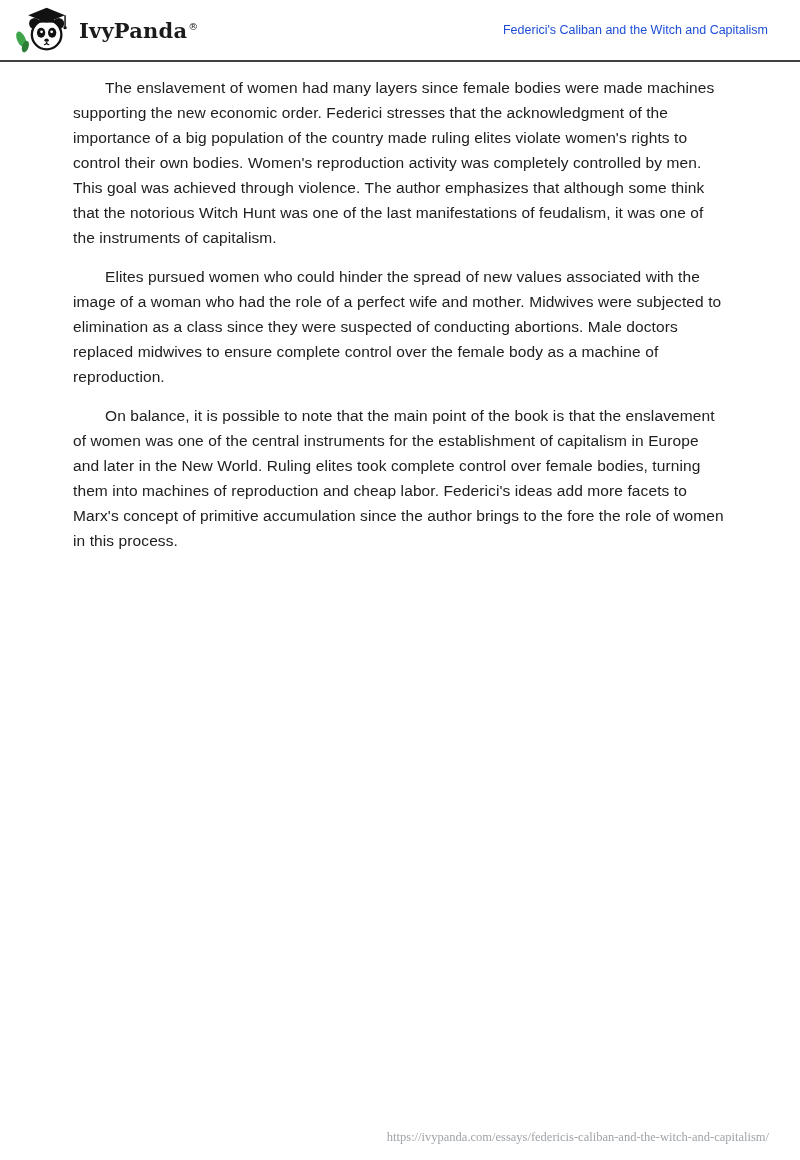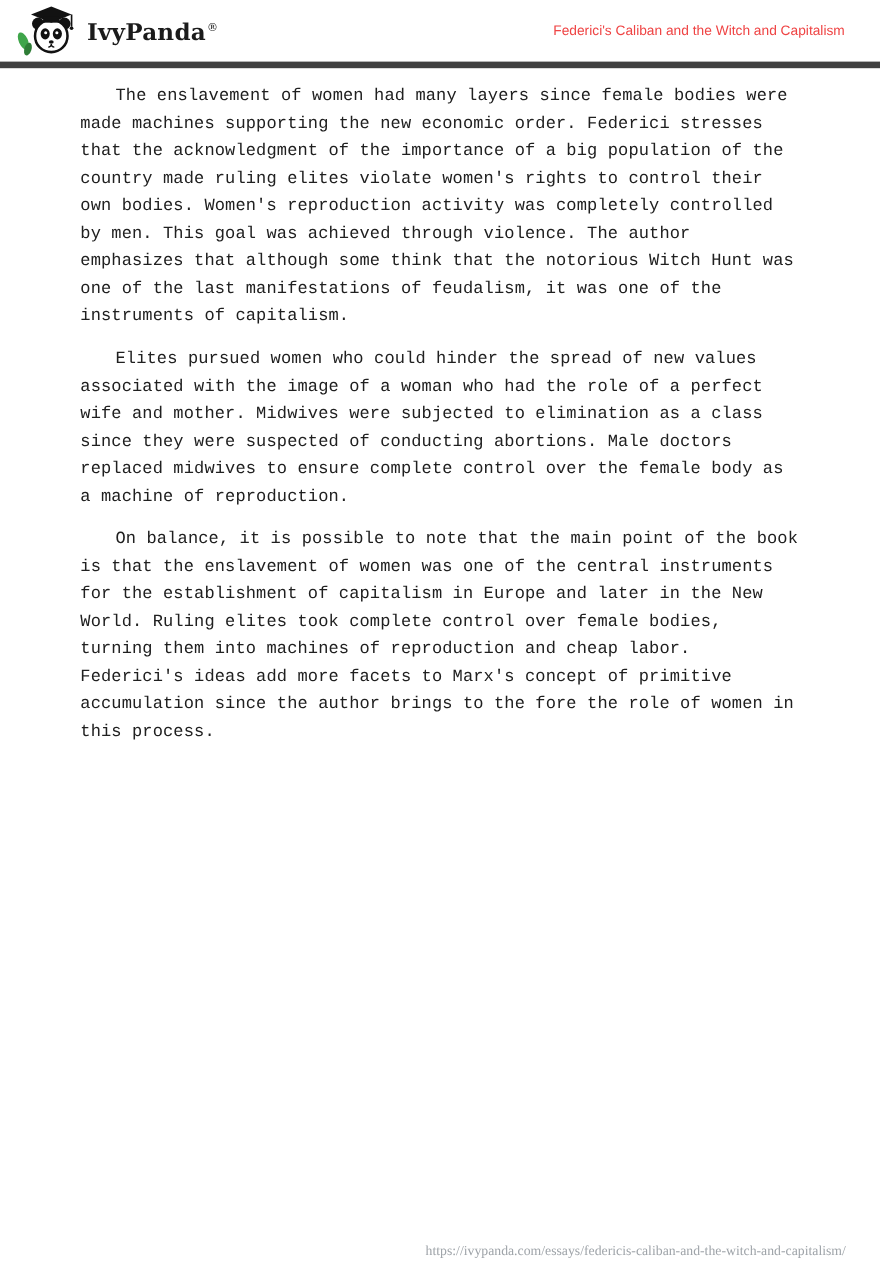--- a/index.html
+++ b/index.html
@@ -11,49 +11,49 @@
     background: #ffffff;
     font-family: "Liberation Sans", sans-serif;
     overflow: hidden;
   }
   .header {
     display: flex;
     align-items: center;
     justify-content: space-between;
     height: 62px;
     padding: 8px 32px 8px 14px;
-    border-bottom: 6px solid #404040;
+    border-bottom: 2px solid #404040;
   }
   .brand { display: flex; align-items: center; gap: 9px; }
   .logo-wrap { width: 56px; height: 48px; display: inline-block; }
   .logo-wrap svg { width: 100%; height: 100%; display: block; }
   .brand-name {
     font-family: "DejaVu Serif", serif;
     font-weight: 700;
     font-size: 21px;
     color: #1b1b1b;
     letter-spacing: 0.2px;
     white-space: nowrap;
   }
   .brand-name sup { font-size: 10px; font-weight: 400; margin-left: 1px; }
   .doc-title {
     font-size: 12.5px;
-    color: #ef4444;
+    color: #1d4ed8;
     text-align: left;
     white-space: nowrap;
   }
   .content { padding: 13px 73px 0 73px; }
   .content p {
     font-size: 15.5px;
     line-height: 25px;
     color: #202020;
     margin-bottom: 14px;
     letter-spacing: 0.1px;
   }
-  .content p.indent { text-indent: 32px; font-family: Liberation Mono, monospace; }
+  .content p.indent { text-indent: 32px; }
   .footer-url {
     position: absolute;
     right: 31px;
     bottom: 15px;
     font-size: 12.5px;
     color: #9fa4a9;
     text-decoration: none;
     white-space: nowrap;
     font-family: Liberation Serif, serif;
   }

